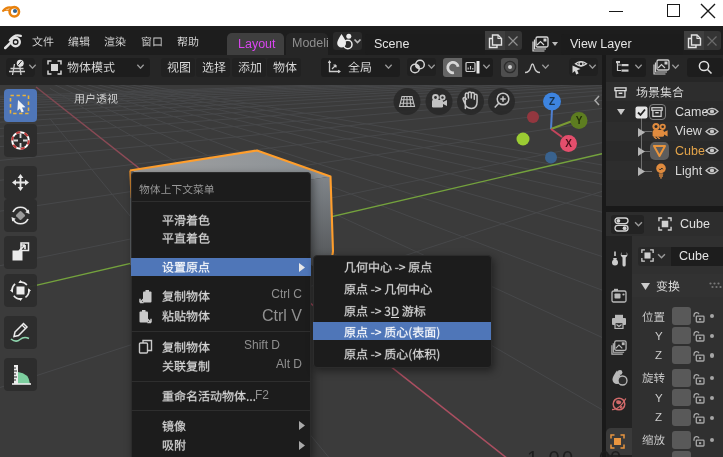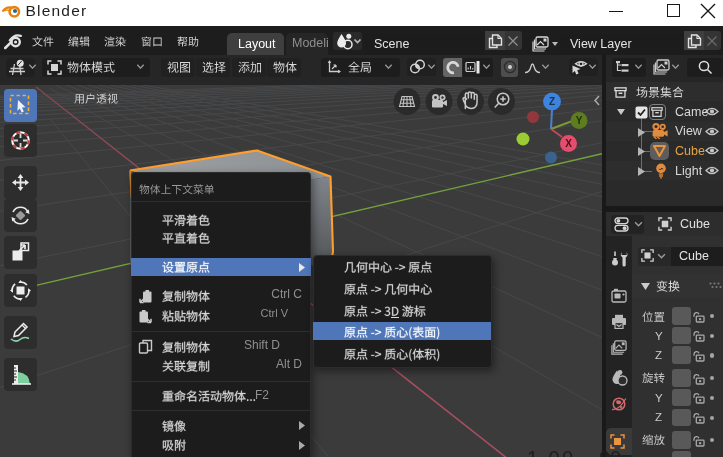--- a/index.html
+++ b/index.html
@@ -6,21 +6,20 @@
 .abs{position:absolute}
 </style></head><body>
 <div id="root">
 <div class="abs" style="left:0;top:0;width:723px;height:26px;background:#fff"></div>
 <svg class="abs" style="left:2px;top:3px" width="22" height="18" viewBox="0 0 22 18">
 <circle cx="12.3" cy="8.8" r="4.7" fill="#fff" stroke="#e8820e" stroke-width="2.6"></circle>
 <circle cx="13" cy="8" r="2.1" fill="#37648e"></circle>
 <path d="M1 7.8 Q4.5 3.4 9.6 4.6" fill="none" stroke="#e8820e" stroke-width="2.1" stroke-linecap="round"></path>
 <path d="M1 7.8 Q4 6.7 7.2 7.3" fill="none" stroke="#e8820e" stroke-width="1.4"></path>
 </svg>
-<div style="position:absolute;left:25.5px;top:0.3px;font-size:15.5px;color:#1f1f1f;font-weight:400;white-space:pre;line-height:22px;letter-spacing:1.2px">Blender</div>
 <div class="abs" style="left:609px;top:11px;width:14px;height:1.4px;background:#191919"></div>
 <div class="abs" style="left:667px;top:4px;width:13px;height:13px;border:1.3px solid #191919"></div>
 <svg class="abs" style="left:700px;top:3px" width="16" height="16" viewBox="0 0 16 16">
 <path d="M1 1 L15 15 M15 1 L1 15" stroke="#191919" stroke-width="1.4"></path>
     </svg>
 <div class="abs" style="left:0;top:26px;width:723px;height:29px;background:#1d1d1d"></div>
 <svg class="abs" style="left:4px;top:31px" width="21" height="20" viewBox="0 0 21 20">
 <circle cx="11.6" cy="11" r="4.2" fill="none" stroke="#e2e2e2" stroke-width="2.4"></circle>
 <circle cx="11.6" cy="11" r="1.6" fill="#e2e2e2"></circle>
 <path d="M1.2 17 L7.4 10.8" stroke="#e2e2e2" stroke-width="2.5" stroke-linecap="round"></path>
@@ -35,21 +34,21 @@
 <svg style="position:absolute;left:103.0px;top:34.2px" width="24" height="15">
       <path transform="translate(1,11.7)" fill="#d9d9d9" d="M4.5 -6.4V-5.7H9.2V-6.4ZM3.2 -0.1V0.6H10.6V-0.1ZM5.0 -2.7H8.7V-1.6H5.0ZM5.0 -4.3H8.7V-3.3H5.0ZM4.3 -4.9V-1.0H9.4V-4.9ZM1.0 -8.5C1.6 -8.2 2.4 -7.6 2.8 -7.2L3.3 -7.9C2.9 -8.2 2.1 -8.7 1.5 -9.1ZM0.4 -5.6C1.1 -5.2 1.9 -4.7 2.4 -4.3L2.9 -5.0C2.4 -5.3 1.6 -5.9 0.9 -6.2ZM0.8 0.2 1.5 0.7C2.1 -0.3 2.8 -1.7 3.3 -2.9L2.7 -3.4C2.1 -2.1 1.3 -0.7 0.8 0.2ZM6.2 -9.1C6.4 -8.8 6.5 -8.4 6.6 -8.0H3.5V-6.1H4.3V-7.3H9.5V-6.1H10.3V-8.0H7.5C7.4 -8.4 7.2 -8.9 7.1 -9.3Z M11.5 -7.0C12.1 -6.8 12.9 -6.5 13.4 -6.2L13.7 -6.9C13.3 -7.1 12.5 -7.4 11.8 -7.6ZM12.2 -8.6C12.9 -8.4 13.7 -8.0 14.1 -7.8L14.5 -8.4C14.0 -8.6 13.2 -9.0 12.6 -9.2ZM11.8 -4.2 12.4 -3.7C13.0 -4.3 13.7 -5.0 14.3 -5.7L13.8 -6.2C13.1 -5.5 12.3 -4.7 11.8 -4.2ZM16.1 -4.4V-3.2H11.6V-2.5H15.3C14.4 -1.4 12.8 -0.4 11.4 0.0C11.6 0.2 11.8 0.5 11.9 0.7C13.4 0.1 15.1 -1.0 16.1 -2.2V0.9H16.9V-2.2C17.9 -0.9 19.5 0.1 21.1 0.6C21.2 0.4 21.4 0.1 21.6 -0.1C20.1 -0.5 18.6 -1.4 17.6 -2.5H21.4V-3.2H16.9V-4.4ZM16.7 -9.2C16.7 -8.8 16.6 -8.4 16.6 -8.0H14.8V-7.3H16.5C16.1 -5.8 15.4 -5.0 14.0 -4.4C14.1 -4.3 14.4 -3.9 14.5 -3.8C16.1 -4.5 16.9 -5.5 17.3 -7.3H18.8V-5.3C18.8 -4.7 18.9 -4.5 19.0 -4.3C19.2 -4.2 19.5 -4.1 19.7 -4.1C19.9 -4.1 20.2 -4.1 20.4 -4.1C20.6 -4.1 20.9 -4.1 21.0 -4.2C21.2 -4.3 21.3 -4.4 21.4 -4.6C21.4 -4.8 21.5 -5.4 21.5 -5.9C21.3 -5.9 21.0 -6.1 20.8 -6.2C20.8 -5.7 20.8 -5.3 20.7 -5.1C20.7 -5.0 20.7 -4.9 20.6 -4.9C20.5 -4.8 20.4 -4.8 20.3 -4.8C20.2 -4.8 20.0 -4.8 19.9 -4.8C19.8 -4.8 19.7 -4.8 19.7 -4.9C19.6 -4.9 19.6 -5.0 19.6 -5.3V-8.0H17.4C17.5 -8.4 17.5 -8.8 17.5 -9.3Z"></path>
     </svg>
 <svg style="position:absolute;left:140.0px;top:34.2px" width="24" height="15">
       <path transform="translate(1,11.7)" fill="#d9d9d9" d="M4.1 -7.4C3.2 -6.7 2.0 -6.2 0.9 -5.9L1.4 -5.2C2.5 -5.6 3.8 -6.2 4.7 -7.0ZM6.3 -6.9C7.5 -6.5 8.9 -5.7 9.6 -5.2L10.2 -5.7C9.4 -6.2 7.9 -7.0 6.8 -7.4ZM4.8 -6.3C4.6 -6.0 4.3 -5.5 4.0 -5.2H1.8V0.9H2.6V0.4H8.5V0.8H9.3V-5.2H4.9C5.1 -5.5 5.4 -5.8 5.6 -6.1ZM2.6 -0.2V-4.6H8.5V-0.2ZM4.0 -2.4C4.5 -2.2 4.9 -2.0 5.4 -1.8C4.7 -1.4 3.9 -1.1 3.0 -0.9C3.2 -0.8 3.3 -0.5 3.4 -0.4C4.3 -0.6 5.2 -0.9 6.0 -1.5C6.6 -1.1 7.1 -0.8 7.4 -0.6L7.9 -1.0C7.5 -1.3 7.1 -1.6 6.5 -1.9C7.1 -2.3 7.5 -2.8 7.8 -3.5L7.3 -3.7L7.2 -3.7H4.7C4.8 -3.9 4.9 -4.1 5.0 -4.2L4.3 -4.3C4.1 -3.8 3.7 -3.2 3.0 -2.7C3.2 -2.6 3.4 -2.4 3.5 -2.3C3.8 -2.6 4.1 -2.8 4.3 -3.1H6.9C6.6 -2.8 6.3 -2.4 5.9 -2.2C5.4 -2.4 4.9 -2.6 4.4 -2.8ZM4.7 -9.1C4.8 -8.9 4.9 -8.6 5.1 -8.3H0.8V-6.6H1.7V-7.6H9.3V-6.6H10.1V-8.3H6.1C5.9 -8.6 5.7 -9.0 5.5 -9.3Z M12.4 -8.1V0.6H13.3V-0.3H19.8V0.6H20.6V-8.1ZM13.3 -1.2V-7.3H19.8V-1.2Z"></path>
     </svg>
 <svg style="position:absolute;left:176.0px;top:34.2px" width="24" height="15">
       <path transform="translate(1,11.7)" fill="#d9d9d9" d="M3.0 -9.2V-8.4H0.7V-7.7H3.0V-6.9H1.0V-6.2H3.0V-6.0C3.0 -5.8 3.0 -5.6 2.9 -5.4H0.5V-4.7H2.6C2.3 -4.2 1.7 -3.7 0.8 -3.4C0.9 -3.3 1.2 -3.0 1.3 -2.8C2.5 -3.3 3.2 -4.0 3.5 -4.7H5.9V-5.4H3.8C3.8 -5.6 3.8 -5.8 3.8 -6.0V-6.2H5.6V-6.9H3.8V-7.7H5.9V-8.4H3.8V-9.2ZM6.4 -8.8V-3.3H7.2V-8.1H9.1C8.8 -7.6 8.4 -7.0 8.1 -6.6C9.0 -6.0 9.4 -5.5 9.4 -5.1C9.4 -4.9 9.3 -4.7 9.1 -4.7C9.0 -4.6 8.8 -4.6 8.7 -4.6C8.3 -4.5 8.0 -4.6 7.5 -4.6C7.6 -4.4 7.7 -4.1 7.7 -3.9C8.2 -3.9 8.6 -3.9 9.0 -3.9C9.2 -3.9 9.5 -4.0 9.7 -4.1C10.0 -4.3 10.2 -4.6 10.2 -5.1C10.2 -5.6 9.9 -6.1 9.0 -6.7C9.4 -7.2 9.9 -7.9 10.3 -8.5L9.7 -8.8L9.6 -8.8ZM1.6 -2.9V0.3H2.5V-2.1H5.0V0.9H5.9V-2.1H8.7V-0.6C8.7 -0.5 8.6 -0.5 8.4 -0.4C8.3 -0.4 7.6 -0.4 6.9 -0.5C7.0 -0.3 7.2 0.0 7.2 0.3C8.1 0.3 8.7 0.3 9.1 0.1C9.4 0.0 9.5 -0.2 9.5 -0.6V-2.9H5.9V-3.8H5.0V-2.9Z M18.0 -9.2C18.0 -8.4 18.0 -7.5 17.9 -6.7H16.1V-6.0H17.9C17.8 -3.3 17.2 -1.0 15.1 0.3C15.3 0.4 15.6 0.7 15.7 0.9C17.9 -0.6 18.5 -3.1 18.7 -6.0H20.4C20.3 -1.9 20.2 -0.5 19.9 -0.1C19.8 0.0 19.7 0.0 19.5 0.0C19.3 0.0 18.7 0.0 18.1 -0.0C18.2 0.2 18.3 0.5 18.3 0.8C18.9 0.8 19.5 0.8 19.8 0.8C20.2 0.8 20.4 0.7 20.6 0.4C21.0 -0.1 21.1 -1.7 21.2 -6.3C21.2 -6.4 21.2 -6.7 21.2 -6.7H18.7C18.8 -7.6 18.8 -8.4 18.8 -9.2ZM11.4 -1.0 11.5 -0.2C12.8 -0.5 14.7 -0.9 16.4 -1.3L16.4 -2.1L15.8 -2.0V-8.7H12.2V-1.2ZM12.9 -1.4V-3.2H15.0V-1.8ZM12.9 -5.6H15.0V-4.0H12.9ZM12.9 -6.3V-8.0H15.0V-6.3Z"></path>
     </svg>
 <div class="abs" style="left:227px;top:33px;width:57px;height:22px;background:#3f3f3f;border-radius:5px 5px 0 0"></div>
-<div style="position:absolute;left:238.0px;top:35.0px;font-size:12.5px;color:#ffffff;font-weight:400;white-space:pre;line-height:18px">Layout</div>
+<div style="position:absolute;left:238.0px;top:35.0px;font-size:12.5px;color:#d946ef;font-weight:400;white-space:pre;line-height:18px">Layout</div>
 <div class="abs" style="left:286px;top:33px;width:41.5px;height:22px;background:#262626;border-radius:5px 5px 0 0;overflow:hidden">
       <div style="position:absolute;left:6px;top:2.6px;font-size:12.5px;color:#8e8e8e;white-space:pre">Modelir</div>
     </div>
 <div class="abs" style="left:333px;top:31.5px;width:29px;height:18.5px;background:#2a2a2a;border-radius:3px"></div>
 <svg class="abs" style="left:336px;top:32.5px" width="27" height="17" viewBox="0 0 27 17">
 <path d="M5.5 1 Q10 7.5 10 10.2 A4.4 4.4 0 0 1 1.2 10.2 Q1.2 7.5 5.5 1Z" fill="#ececec"></path>
 <circle cx="11.8" cy="11.5" r="4.2" fill="none" stroke="#ececec" stroke-width="1.5"></circle>
 <circle cx="12.8" cy="3.2" r="2.5" fill="#ececec"></circle>
 <path d="M18.5 6.5 L21.5 9.5 L24.5 6.5" fill="none" stroke="#bbb" stroke-width="1.7"></path>
 </svg>
@@ -607,21 +606,21 @@
     </svg>
 <div style="position:absolute;left:222.0px;top:287.4px;width:80px;text-align:right;font-size:12px;color:#909090;white-space:pre">Ctrl C</div>
 <svg class="abs" style="left:138px;top:308.5px" width="15" height="15" viewBox="0 0 15 15">
 <rect x="1.5" y="2.5" width="8.5" height="11" rx="1" fill="#c9c9c9"></rect>
 <rect x="4" y="1" width="3.5" height="2.5" fill="#c9c9c9"></rect>
 <path d="M8 8.5 L13 13.5 M13 13.5 V9.8 M13 13.5 H9.3" stroke="#c9c9c9" stroke-width="1.5" fill="none"></path>
 </svg>
 <svg style="position:absolute;left:160.5px;top:307.6px" width="50" height="17">
       <path transform="translate(1,12.7)" fill="#d8d8d8" stroke="#d8d8d8" stroke-width="0.3" d="M0.7 -9.0C1.0 -8.2 1.3 -7.2 1.4 -6.5L2.1 -6.7C2.0 -7.4 1.7 -8.4 1.3 -9.2ZM4.8 -9.3C4.6 -8.5 4.2 -7.4 3.9 -6.6L4.5 -6.5C4.9 -7.1 5.3 -8.2 5.6 -9.1ZM5.5 -4.3V1.0H6.4V0.4H10.2V0.9H11.1V-4.3H8.5V-6.8H11.5V-7.7H8.5V-10.1H7.5V-4.3ZM6.4 -0.5V-3.5H10.2V-0.5ZM0.6 -6.0V-5.1H2.5C2.0 -3.8 1.1 -2.3 0.3 -1.4C0.5 -1.2 0.7 -0.8 0.8 -0.6C1.5 -1.3 2.1 -2.5 2.7 -3.7V0.9H3.5V-3.6C4.0 -3.0 4.6 -2.2 4.9 -1.8L5.4 -2.5C5.1 -2.9 3.9 -4.1 3.5 -4.4V-5.1H5.5V-6.0H3.5V-10.1H2.7V-6.0Z M14.7 -7.8V-4.5C14.7 -3.0 14.5 -0.8 12.4 0.4C12.6 0.5 12.9 0.8 13.0 1.0C15.2 -0.4 15.5 -2.7 15.5 -4.5V-7.8ZM15.2 -1.5C15.7 -0.9 16.3 0.1 16.5 0.6L17.2 0.2C16.9 -0.4 16.3 -1.3 15.9 -1.9ZM13.0 -9.4V-2.1H13.8V-8.6H16.4V-2.1H17.2V-9.4ZM17.8 -4.3V1.0H18.6V0.4H22.3V0.9H23.1V-4.3H20.6V-6.8H23.5V-7.7H20.6V-10.1H19.7V-4.3ZM18.6 -0.5V-3.5H22.3V-0.5Z M30.4 -10.1C30.0 -8.3 29.3 -6.5 28.3 -5.4C28.5 -5.3 28.8 -5.1 29.0 -4.9C29.5 -5.5 30.0 -6.3 30.4 -7.2H31.4C30.8 -5.3 29.8 -3.3 28.5 -2.3C28.7 -2.1 29.0 -1.9 29.2 -1.7C30.5 -2.9 31.6 -5.1 32.2 -7.2H33.2C32.5 -4.2 31.2 -1.2 29.3 0.2C29.5 0.3 29.8 0.6 30.0 0.8C32.0 -0.8 33.3 -4.1 33.9 -7.2H34.5C34.3 -2.4 34.0 -0.6 33.6 -0.2C33.5 -0.1 33.4 -0.0 33.2 -0.0C32.9 -0.0 32.5 -0.0 31.9 -0.1C32.1 0.2 32.1 0.6 32.2 0.8C32.7 0.9 33.2 0.9 33.5 0.8C33.9 0.8 34.1 0.7 34.4 0.3C34.9 -0.3 35.1 -2.1 35.4 -7.6C35.4 -7.7 35.4 -8.1 35.4 -8.1H30.7C30.9 -8.7 31.1 -9.3 31.2 -9.9ZM25.2 -9.4C25.0 -7.9 24.8 -6.4 24.3 -5.4C24.5 -5.3 24.9 -5.1 25.0 -5.0C25.2 -5.5 25.4 -6.1 25.6 -6.8H26.7V-4.0C25.8 -3.8 25.0 -3.6 24.4 -3.4L24.7 -2.6L26.7 -3.2V1.0H27.5V-3.4L29.0 -3.9L28.9 -4.7L27.5 -4.3V-6.8H28.7V-7.6H27.5V-10.1H26.7V-7.6H25.7C25.8 -8.2 25.9 -8.7 26.0 -9.3Z M39.0 -10.0C38.4 -8.2 37.4 -6.4 36.4 -5.2C36.5 -5.0 36.8 -4.6 36.9 -4.4C37.2 -4.8 37.6 -5.2 37.9 -5.7V0.9H38.8V-7.3C39.2 -8.1 39.6 -8.9 39.9 -9.8ZM41.0 -2.1V-1.3H43.0V0.9H43.8V-1.3H45.8V-2.1H43.8V-6.3C44.6 -4.2 45.7 -2.1 47.0 -1.0C47.2 -1.2 47.5 -1.6 47.7 -1.7C46.4 -2.8 45.1 -4.8 44.4 -6.8H47.4V-7.7H43.8V-10.0H43.0V-7.7H39.6V-6.8H42.4C41.7 -4.8 40.4 -2.7 39.1 -1.7C39.3 -1.5 39.6 -1.2 39.8 -1.0C41.0 -2.1 42.2 -4.1 43.0 -6.2V-2.1Z"></path>
     </svg>
-<div style="position:absolute;left:208px;top:306.9px;width:80px;text-align:right;font-size:11px;color:#909090;white-space:pre">Ctrl V</div>
+<div style="position:absolute;left:222.0px;top:306.9px;width:80px;text-align:right;font-size:16px;color:#909090;white-space:pre">Ctrl V</div>
 <div class="abs" style="left:131px;top:330.5px;width:179px;height:1px;background:#2e2e2e"></div>
 <svg class="abs" style="left:138px;top:339px" width="15" height="15" viewBox="0 0 15 15">
 <rect x="1.5" y="4" width="8" height="10" rx="1" fill="none" stroke="#c9c9c9" stroke-width="1.4"></rect>
 <path d="M5 4 V1.5 H13.5 V11.5 H9.5" fill="none" stroke="#c9c9c9" stroke-width="1.4"></path>
 </svg>
 <svg style="position:absolute;left:160.5px;top:338.5px" width="50" height="17">
       <path transform="translate(1,12.7)" fill="#d8d8d8" stroke="#d8d8d8" stroke-width="0.3" d="M3.5 -5.3H9.0V-4.5H3.5ZM3.5 -6.7H9.0V-5.9H3.5ZM2.6 -7.4V-3.8H3.9C3.2 -2.9 2.2 -2.1 1.1 -1.5C1.3 -1.4 1.6 -1.1 1.8 -0.9C2.2 -1.2 2.7 -1.6 3.2 -2.0C3.7 -1.5 4.3 -1.0 5.1 -0.6C3.6 -0.2 2.0 0.0 0.4 0.2C0.5 0.4 0.7 0.7 0.7 1.0C2.6 0.8 4.5 0.4 6.1 -0.2C7.5 0.4 9.2 0.7 11.0 0.9C11.2 0.6 11.4 0.3 11.6 0.1C10.0 -0.0 8.5 -0.3 7.2 -0.6C8.3 -1.2 9.2 -1.9 9.8 -2.7L9.3 -3.1L9.1 -3.1H4.3C4.5 -3.3 4.7 -3.6 4.9 -3.8L4.8 -3.8H10.0V-7.4ZM3.2 -10.1C2.6 -8.9 1.6 -7.8 0.6 -7.1C0.8 -6.9 1.0 -6.5 1.2 -6.4C1.8 -6.8 2.4 -7.5 3.0 -8.2H10.8V-8.9H3.5C3.7 -9.2 3.9 -9.5 4.0 -9.8ZM8.4 -2.4C7.8 -1.8 7.0 -1.4 6.1 -1.0C5.2 -1.4 4.4 -1.8 3.8 -2.4Z M20.1 -9.0V-2.3H21.0V-9.0ZM22.2 -10.0V-0.3C22.2 -0.1 22.2 -0.0 22.0 -0.0C21.8 -0.0 21.1 -0.0 20.4 -0.0C20.5 0.2 20.7 0.7 20.7 0.9C21.6 0.9 22.3 0.9 22.6 0.7C23.0 0.6 23.1 0.3 23.1 -0.3V-10.0ZM13.7 -9.8C13.5 -8.6 13.0 -7.4 12.5 -6.6C12.7 -6.5 13.1 -6.4 13.3 -6.3C13.5 -6.6 13.7 -7.1 13.9 -7.5H15.5V-6.3H12.5V-5.4H15.5V-4.2H13.1V-0.0H13.9V-3.4H15.5V0.9H16.3V-3.4H18.0V-0.9C18.0 -0.8 18.0 -0.8 17.8 -0.8C17.7 -0.8 17.3 -0.8 16.8 -0.8C16.9 -0.6 17.0 -0.2 17.1 0.0C17.7 0.0 18.2 0.0 18.5 -0.1C18.8 -0.3 18.8 -0.5 18.8 -0.9V-4.2H16.3V-5.4H19.2V-6.3H16.3V-7.5H18.8V-8.4H16.3V-10.0H15.5V-8.4H14.2C14.3 -8.8 14.4 -9.2 14.5 -9.6Z M30.4 -10.1C30.0 -8.3 29.3 -6.5 28.3 -5.4C28.5 -5.3 28.8 -5.1 29.0 -4.9C29.5 -5.5 30.0 -6.3 30.4 -7.2H31.4C30.8 -5.3 29.8 -3.3 28.5 -2.3C28.7 -2.1 29.0 -1.9 29.2 -1.7C30.5 -2.9 31.6 -5.1 32.2 -7.2H33.2C32.5 -4.2 31.2 -1.2 29.3 0.2C29.5 0.3 29.8 0.6 30.0 0.8C32.0 -0.8 33.3 -4.1 33.9 -7.2H34.5C34.3 -2.4 34.0 -0.6 33.6 -0.2C33.5 -0.1 33.4 -0.0 33.2 -0.0C32.9 -0.0 32.5 -0.0 31.9 -0.1C32.1 0.2 32.1 0.6 32.2 0.8C32.7 0.9 33.2 0.9 33.5 0.8C33.9 0.8 34.1 0.7 34.4 0.3C34.9 -0.3 35.1 -2.1 35.4 -7.6C35.4 -7.7 35.4 -8.1 35.4 -8.1H30.7C30.9 -8.7 31.1 -9.3 31.2 -9.9ZM25.2 -9.4C25.0 -7.9 24.8 -6.4 24.3 -5.4C24.5 -5.3 24.9 -5.1 25.0 -5.0C25.2 -5.5 25.4 -6.1 25.6 -6.8H26.7V-4.0C25.8 -3.8 25.0 -3.6 24.4 -3.4L24.7 -2.6L26.7 -3.2V1.0H27.5V-3.4L29.0 -3.9L28.9 -4.7L27.5 -4.3V-6.8H28.7V-7.6H27.5V-10.1H26.7V-7.6H25.7C25.8 -8.2 25.9 -8.7 26.0 -9.3Z M39.0 -10.0C38.4 -8.2 37.4 -6.4 36.4 -5.2C36.5 -5.0 36.8 -4.6 36.9 -4.4C37.2 -4.8 37.6 -5.2 37.9 -5.7V0.9H38.8V-7.3C39.2 -8.1 39.6 -8.9 39.9 -9.8ZM41.0 -2.1V-1.3H43.0V0.9H43.8V-1.3H45.8V-2.1H43.8V-6.3C44.6 -4.2 45.7 -2.1 47.0 -1.0C47.2 -1.2 47.5 -1.6 47.7 -1.7C46.4 -2.8 45.1 -4.8 44.4 -6.8H47.4V-7.7H43.8V-10.0H43.0V-7.7H39.6V-6.8H42.4C41.7 -4.8 40.4 -2.7 39.1 -1.7C39.3 -1.5 39.6 -1.2 39.8 -1.0C41.0 -2.1 42.2 -4.1 43.0 -6.2V-2.1Z"></path>
     </svg>
 <div style="position:absolute;left:222.0px;top:337.8px;width:80px;text-align:center;font-size:12px;color:#909090;white-space:pre">Shift D</div>
 <svg style="position:absolute;left:160.5px;top:358.1px" width="50" height="17">

